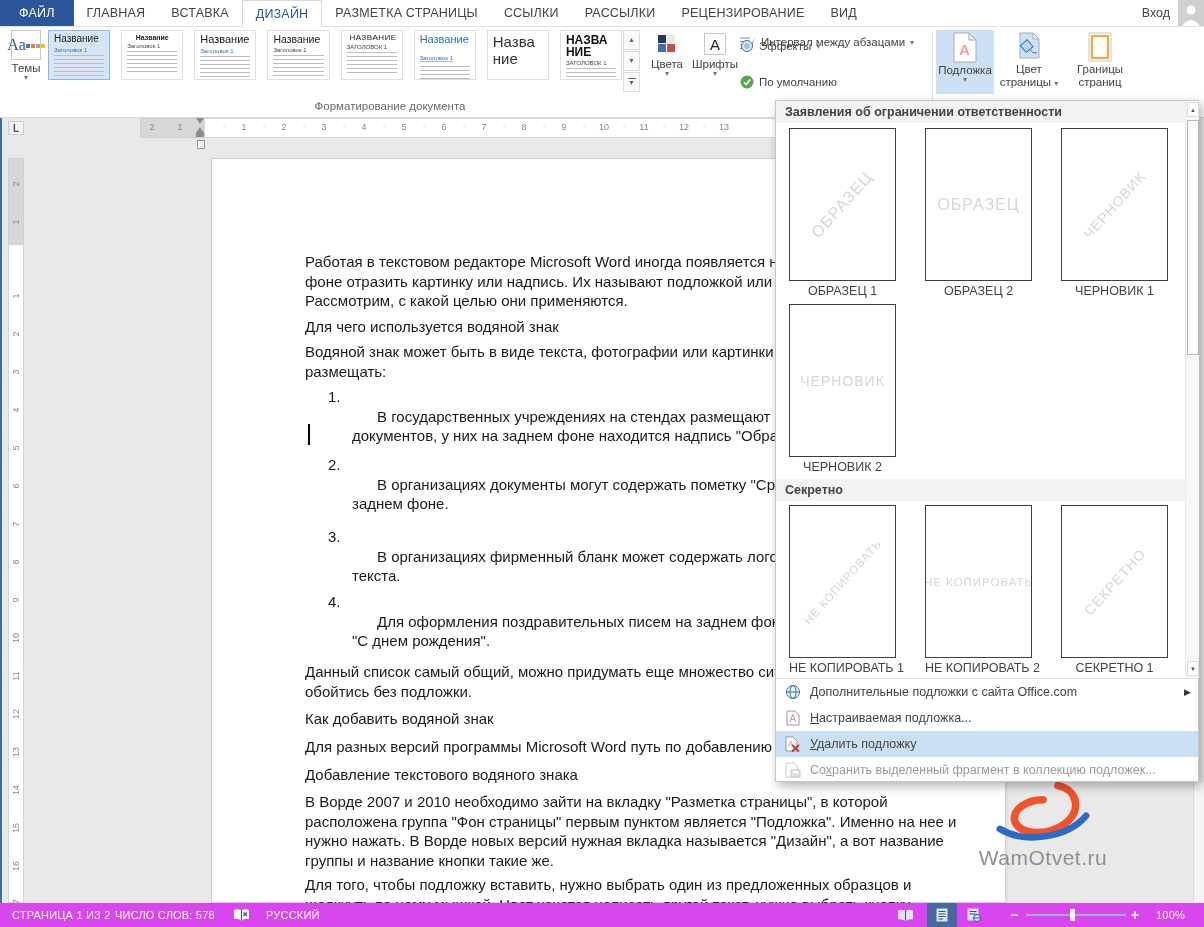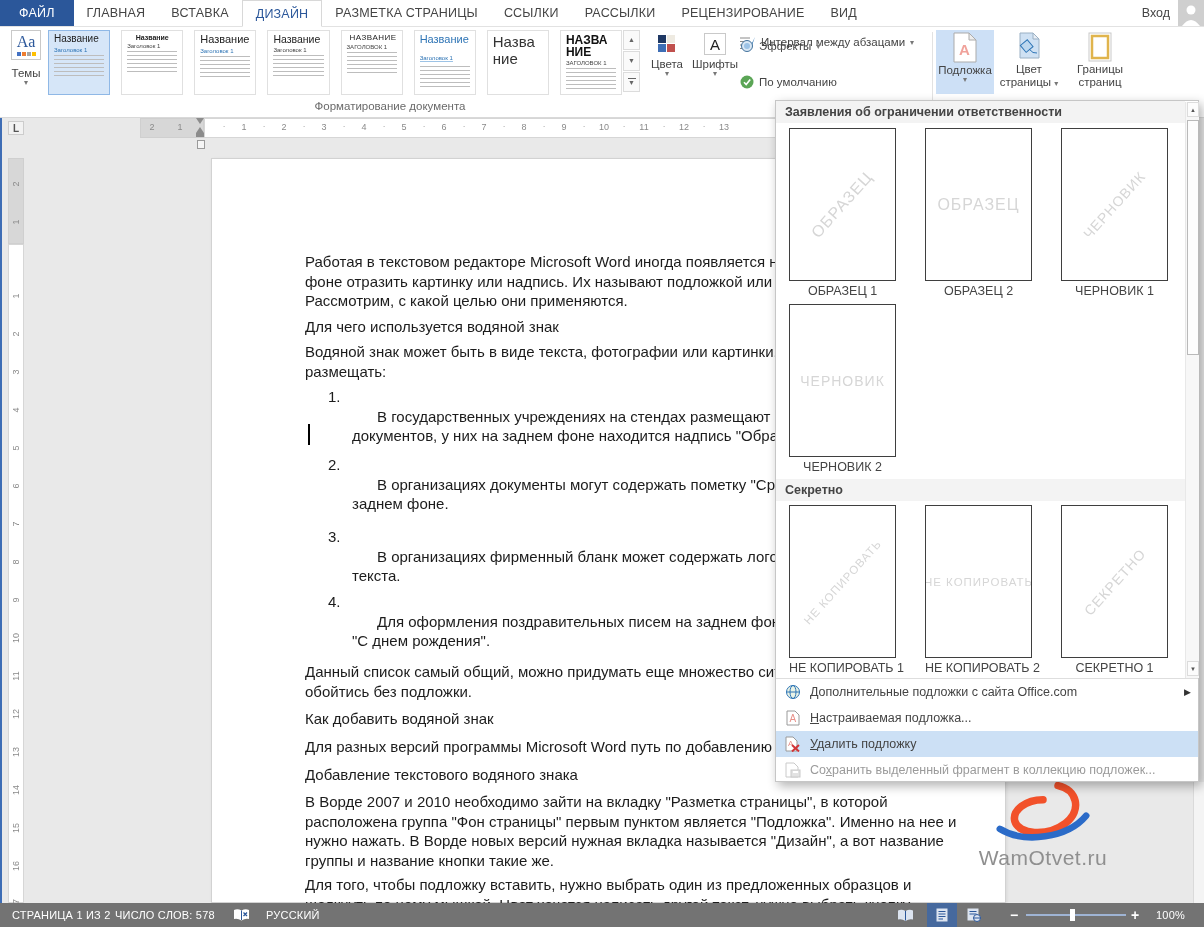--- a/index.html
+++ b/index.html
@@ -19,26 +19,26 @@
 #avatar{width:26px;height:26px;background:#cfcfcf;display:flex;align-items:center;justify-content:center}
 
 
 #ribbon{position:absolute;top:27px;left:0;width:1204px;height:91px;background:#fff;
   border-bottom:1px solid #d9d9d9}
 .rbtn{position:absolute;display:flex;flex-direction:column;align-items:center;
   font-size:11.5px;color:#444;text-align:center}
 .rbtn .caret{font-size:8px;color:#777;line-height:7px}
 #themes-btn{left:4px;top:3px;width:44px;height:64px;justify-content:flex-start}
 #themes-icon{width:30px;height:30px;border:1px solid #c9c9c9;background:#fff;
-  display:flex;flex-direction:column;align-items:center;justify-content:center;margin-bottom:7px}
+  display:flex;flex-direction:row;align-items:center;justify-content:center;margin-bottom:2px}
 #themes-icon .aa{font-family:"Liberation Serif",serif;color:#2b579a;font-size:16px;line-height:16px}
 #themes-icon .sw{display:flex;gap:1px;margin-top:2px}
 #themes-icon .sw i{width:4px;height:4px;display:block}
 
-#gallery{position:absolute;left:48px;top:3px;width:574px;height:65px;display:flex;gap:11px}
+#gallery{position:absolute;left:48px;top:3px;width:574px;height:50px;display:flex;gap:11px}
 .gcard{flex:1;background:#fff;border:1px solid #e0e0e0;padding:3px 5px;overflow:hidden;position:relative}
 .gcard.sel{background:#d6e6f8;border:1px solid #8fb8e6}
 .gtitle{color:#222;line-height:1.05;white-space:nowrap}
 .g0 .gtitle{font-size:10px}
 .g1 .gtitle{font-size:7px;font-weight:bold;text-align:center}
 .g2 .gtitle{font-size:11px}
 .g3 .gtitle{font-size:10.5px}
 .g4 .gtitle{font-size:8px;text-align:right;letter-spacing:.5px}
 .g5 .gtitle{font-size:11px;color:#2e74b5}
 .g6 .gtitle{font-size:15px;color:#333;white-space:normal;word-break:break-all;line-height:1.1}
@@ -131,21 +131,21 @@
 .menu-item{position:absolute;left:0;width:422px;height:26px;display:flex;align-items:center;
   font-size:12.5px;color:#444}
 .menu-item.hl{background:#cce0f5}
 .menu-item.disabled{color:#9b9b9b}
 .menu-item .mi-icon{width:18px;margin:0 8px 0 8px;display:flex;justify-content:center}
 .menu-item.disabled .mi-icon{opacity:.45}
 .mkey{text-decoration:underline}
 .submenu-arrow{position:absolute;right:7px;font-size:9px;color:#333}
 
 
-#statusbar{position:absolute;left:0;top:903px;width:1204px;height:24px;background:#737373;
+#statusbar{position:absolute;left:0;top:903px;width:1204px;height:24px;background:#d946ef;
   color:#fff;font-size:11px;z-index:60}
 #statusbar .sitem{position:absolute;top:0;height:24px;display:flex;align-items:center;letter-spacing:.2px}
 #view-print{background:#46699e;width:30px;justify-content:center}
 #zoom-track{position:absolute;left:1026px;top:11px;width:100px;height:1.5px;background:#9fb4d4}
 #zoom-thumb{position:absolute;left:1070px;top:6px;width:5px;height:12px;background:#fff}
 .zbtn{font-size:14px;font-weight:bold}
 </style>
 </head>
 <body>
 

